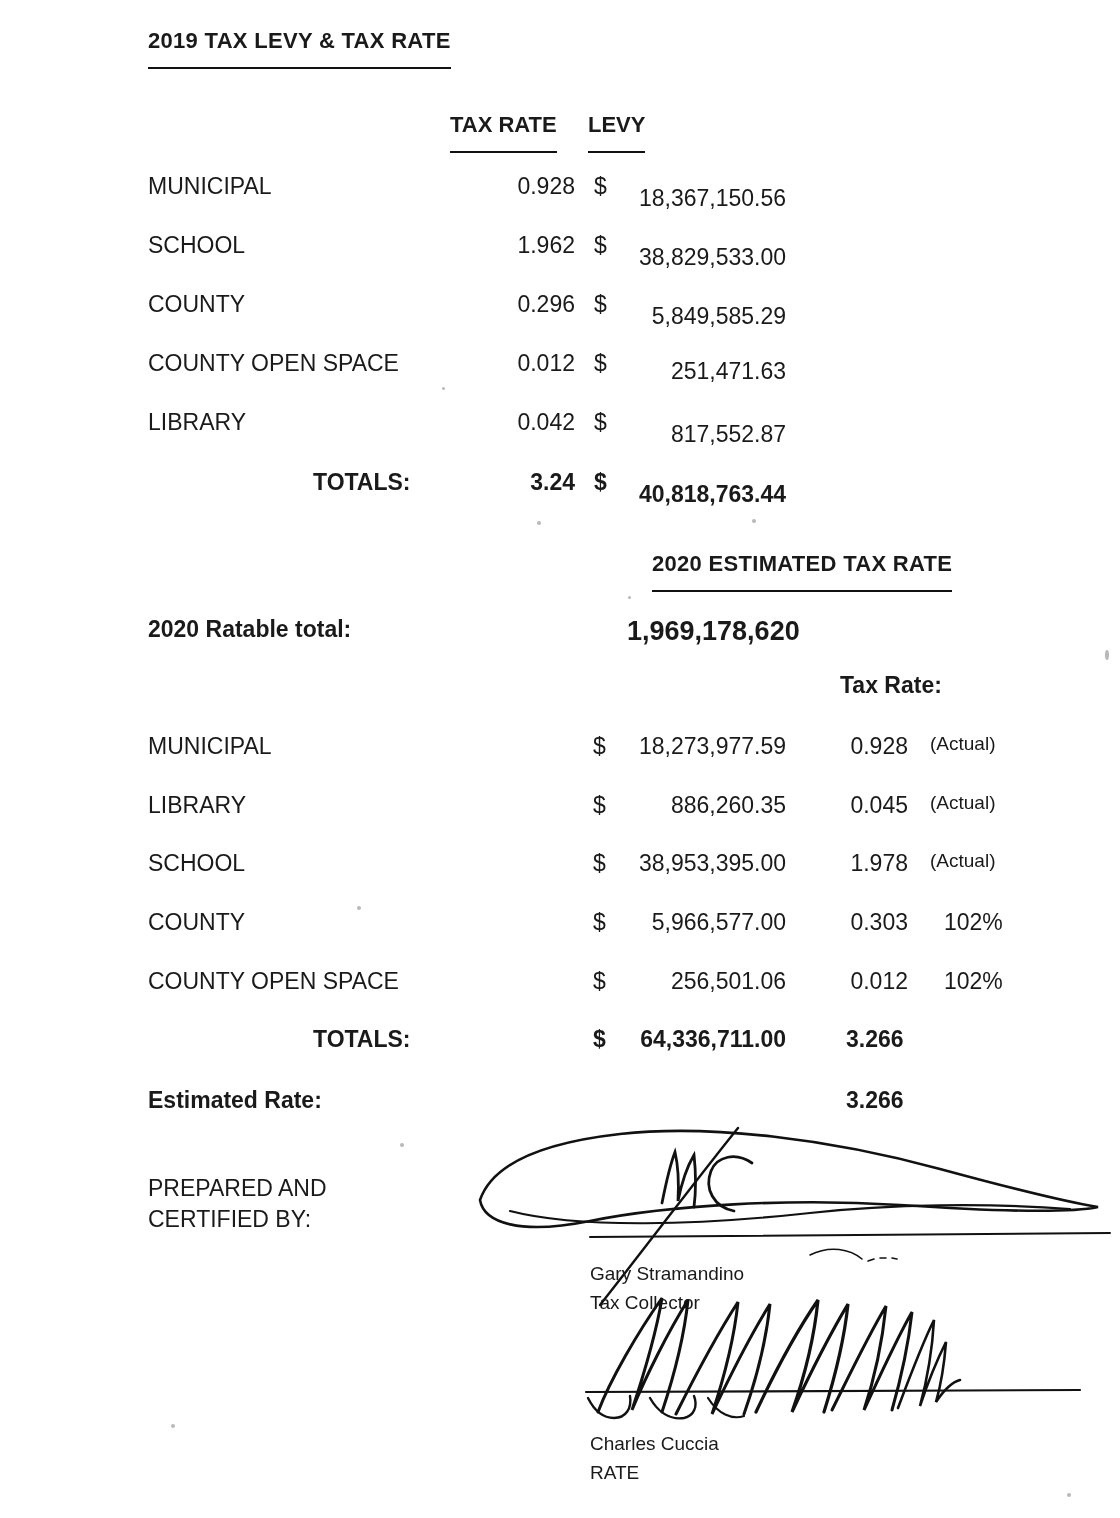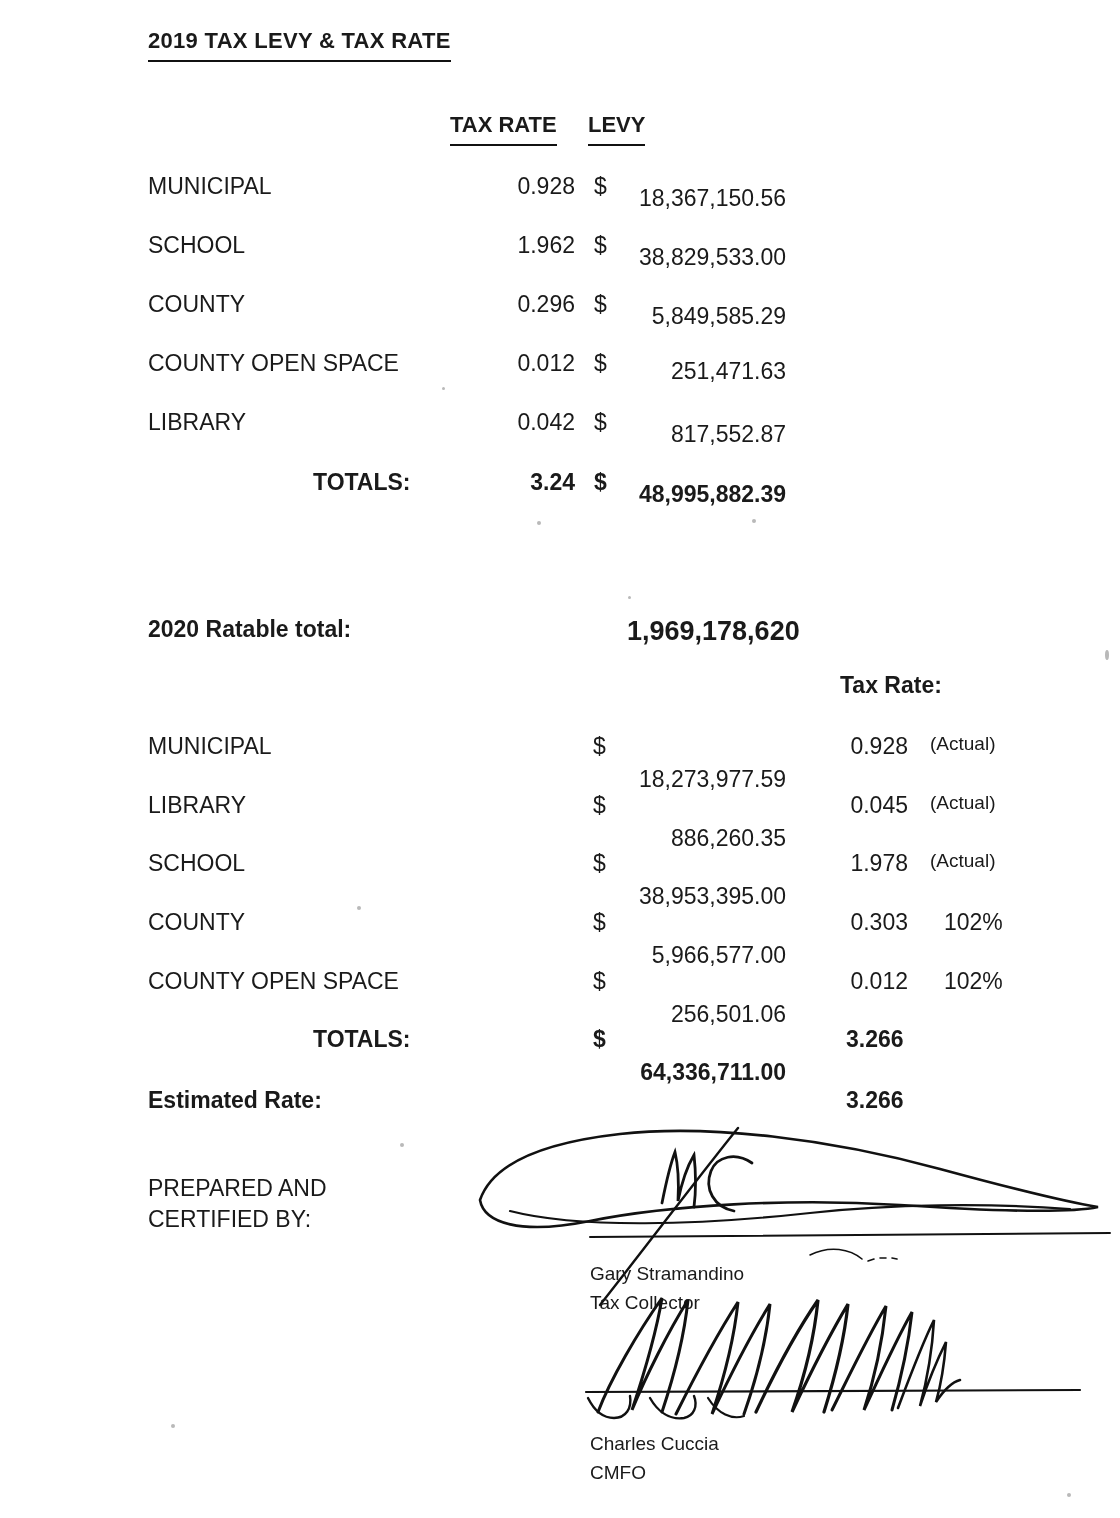--- a/index.html
+++ b/index.html
@@ -15,21 +15,21 @@
     position: relative;
     width: 1120px;
     height: 1518px;
     background: #ffffff;
     overflow: hidden;
   }
 
   
   .abs { position: absolute; white-space: nowrap; }
   .bold { font-weight: bold; }
-  .ul { border-bottom: 2px solid #111; padding-bottom: 6px; }
+  .ul { border-bottom: 2px solid #111; padding-bottom: 13px; }
 
   
   .title-main {
     left: 148px; top: 28px;
     font-size: 22px; font-weight: bold;
     letter-spacing: 0.3px;
   }
   .title-sec2 {
     left: 652px; top: 551px;
     font-size: 22px; font-weight: bold;
@@ -61,21 +61,21 @@
   }
   .s1-totals-label {
     position: absolute; left: 313px; font-size: 23px; font-weight: bold;
   }
 
   
   .s2-label { left: 148px; font-size: 23px; }
   .s2-dollar { position: absolute; left: 593px; font-size: 23px; }
   .s2-amount {
     position: absolute; width: 200px; text-align: right;
-    left: 586px; font-size: 23px; margin-top: 33px;
+    left: 586px; font-size: 23px;
   }
   .s2-rate {
     position: absolute; width: 96px; text-align: right;
     left: 812px; font-size: 23px;
   }
   .s2-note {
     position: absolute; left: 930px; font-size: 19px;
   }
   .s2-pct {
     position: absolute; left: 944px; font-size: 23px;
@@ -135,22 +135,23 @@
   <div class="abs s1-levy" style="top:346px;left:586px">251,471.63</div>
 
   <div class="abs s1-row" style="top:409px">LIBRARY</div>
   <div class="abs s1-rate" style="top:409px">0.042</div>
   <div class="abs s1-dollar" style="top:409px">$</div>
   <div class="abs s1-levy" style="top:409px;left:586px">817,552.87</div>
 
   <div class="abs s1-totals-label" style="top:469px">TOTALS:</div>
   <div class="abs s1-rate bold" style="top:469px">3.24</div>
   <div class="abs s1-dollar bold" style="top:469px">$</div>
-  <div class="abs s1-levy bold" style="top:469px;left:586px">48,995,882.39</div>
-
+  <div class="abs s1-levy bold" style="top:469px;left:586px">40,818,763.44</div>
+
+  <div class="abs title-sec2 ul">2020 ESTIMATED TAX RATE</div>
 
   <div class="abs s2-label bold" style="top:616px">2020 Ratable total:</div>
   <div class="abs bold" style="left:627px;top:616px;font-size:27px">1,969,178,620</div>
 
   <div class="abs bold" style="left:840px;top:672px;font-size:23px">Tax Rate:</div>
 
   <div class="abs s2-label" style="top:733px">MUNICIPAL</div>
   <div class="abs s2-dollar" style="top:733px">$</div>
   <div class="abs s2-amount" style="top:733px">18,273,977.59</div>
   <div class="abs s2-rate" style="top:733px">0.928</div>
@@ -231,21 +232,21 @@
              C 364 100 372 92 380 90" stroke="#111" stroke-width="2.6" fill="none"></path>
 
     <path d="M 8 108 C 14 120 22 128 34 128 C 46 128 52 118 50 106" stroke="#111" stroke-width="2.4" fill="none"></path>
     <path d="M 70 108 C 78 122 90 130 104 128 C 114 126 118 116 114 106" stroke="#111" stroke-width="2.4" fill="none"></path>
     <path d="M 128 108 C 138 124 152 130 164 126" stroke="#111" stroke-width="2.2" fill="none"></path>
 
     <line x1="6" y1="102" x2="500" y2="100" stroke="#111" stroke-width="2.2"></line>
   </svg>
 
   <div class="abs sig-name" style="left:590px; top:1433px">Charles Cuccia</div>
-  <div class="abs sig-name" style="left:590px; top:1462px">CMFO</div>
+  <div class="abs sig-name" style="left:590px; top:1462px">RATE</div>
 
   <div class="speck" style="left:537px; top:521px; width:4px; height:4px;"></div>
   <div class="speck" style="left:752px; top:519px; width:4px; height:4px;"></div>
   <div class="speck" style="left:400px; top:1143px; width:4px; height:4px;"></div>
   <div class="speck" style="left:357px; top:906px; width:4px; height:4px;"></div>
   <div class="speck" style="left:442px; top:387px; width:3px; height:3px;"></div>
   <div class="speck" style="left:171px; top:1424px; width:4px; height:4px;"></div>
   <div class="speck" style="left:1105px; top:650px; width:4px; height:10px;"></div>
   <div class="speck" style="left:1067px; top:1493px; width:4px; height:4px;"></div>
   <div class="speck" style="left:628px; top:596px; width:3px; height:3px;"></div>

